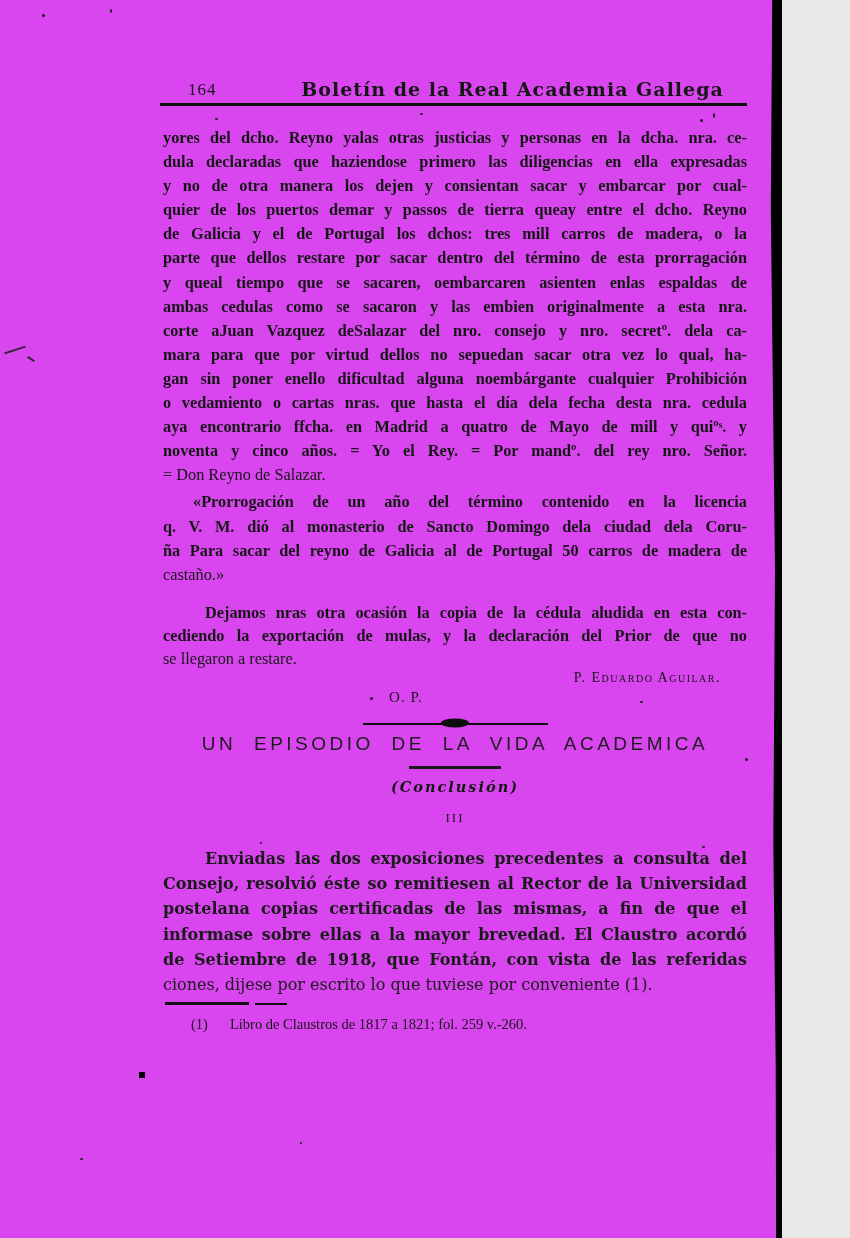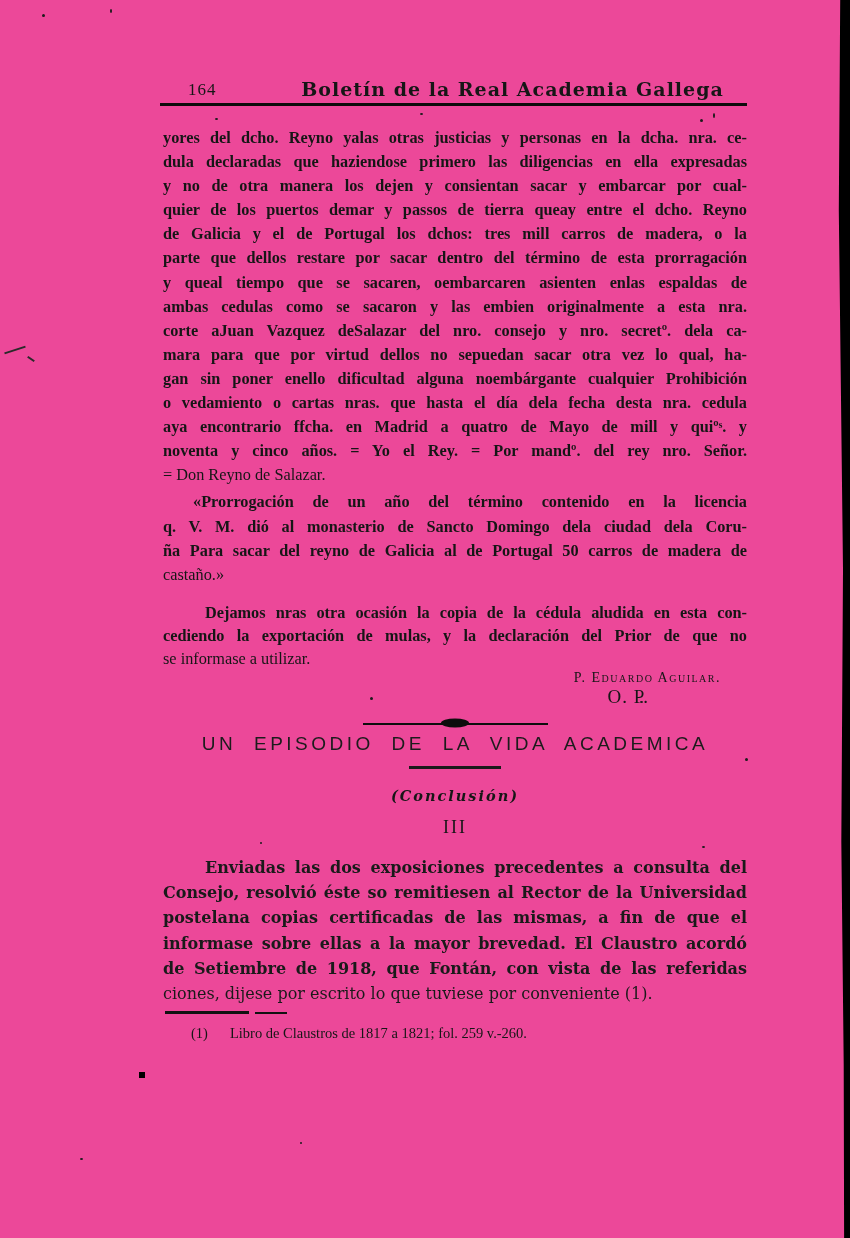--- a/index.html
+++ b/index.html
@@ -1,19 +1,19 @@
 <!DOCTYPE html>
 <html><head>
 <meta charset="utf-8">
 <style>
   html,body{margin:0;padding:0;background:#e8e8e8;}
   .page{
     position:relative;
-    width:850px;height:1238px;
-    background:#ec4899;
+    width:782px;height:1238px;
+    background:#d946ef;
     overflow:hidden;
     color:#161616;
     font-family:"Liberation Serif", serif;
   }
   
   .edge-bar{
     position:absolute;top:0;right:0;width:14px;height:1238px;background:#000;
     clip-path:polygon(30% 0,100% 0,100% 100%,58% 100%,55% 86%,38% 68%,50% 46%,20% 17%);
   }
   .speck{position:absolute;background:#1b1b1b;border-radius:50%;}
@@ -33,35 +33,35 @@
   .line{height:24.1px;overflow:hidden;font-size:16.3px;line-height:24.1px;}
   .j{text-align:justify;text-align-last:justify;font-weight:bold;}
   .ind{padding-left:30px;}
   .ind2{padding-left:42px;}
   .old .line{font-family:"Liberation Serif", serif;}
   .quote{margin-top:3px;}
   .closing{margin-top:14px;}
   .closing .line{height:23px;line-height:23px;}
   .sig-name{margin-top:-2px;text-align:right;padding-right:26px;
     font-variant:small-caps;letter-spacing:1.5px;font-size:14px;line-height:20px;}
-  .sig-op{text-align:right;padding-right:98px;font-variant:small-caps;
-    letter-spacing:1px;font-size:19px;line-height:18px;}
+  .sig-op{text-align:center;padding-right:98px;font-variant:small-caps;
+    letter-spacing:1px;font-size:15px;line-height:18px;}
   
   .divider{position:relative;margin:13px auto 0 auto;width:185px;height:9px;}
   .divider .rule{position:absolute;left:0;top:4px;width:100%;height:2.5px;background:#0d0d0d;}
   .divider .diamond{position:absolute;left:50%;top:50%;transform:translate(-50%,-50%);
     width:28px;height:9px;background:#0d0d0d;border-radius:50%;}
   
   .art-title{text-align:center;
     font-family:"Liberation Sans", sans-serif;font-size:19px;font-weight:500;
     letter-spacing:3.5px;word-spacing:9px;line-height:31px;color:#1c1c1c;}
   .title-underline{width:92px;height:3px;background:#1a1a1a;margin:7px auto 0 auto;}
-  .subtitle{margin-top:17px;text-align:center;font-family:"DejaVu Serif", serif;
+  .subtitle{margin-top:8px;text-align:center;font-family:"DejaVu Serif", serif;
     font-style:italic;font-weight:700;font-size:14.5px;letter-spacing:2px;line-height:20px;}
-  .section-num{margin-top:10px;text-align:center;font-size:18px;letter-spacing:2px;line-height:22px;}
+  .section-num{margin-top:10px;text-align:center;font-size:13px;letter-spacing:2px;line-height:22px;}
   
   .modern{margin-top:17px;}
   .modern .line{font-family:"DejaVu Serif", serif;font-size:16px;height:25.3px;line-height:25.3px;color:#1a1a1a;}
   
   .footnote-rule{margin-top:4px;height:4px;position:relative;}
   .footnote-rule .fr1{position:absolute;left:2px;top:0;width:84px;height:3px;background:#111;
     box-shadow:0 4px 0 -3px rgba(0,0,0,.35);}
   .footnote-rule .fr2{position:absolute;left:92px;top:1px;width:32px;height:2px;background:#111;}
   .footnote{margin-top:9px;padding-left:28px;font-size:14.5px;line-height:18px;}
   .footnote .fn-marker{margin-right:22px;}
@@ -121,21 +121,21 @@
     <div class="line j ind">«Prorrogación de un año del término contenido en la licencia</div>
         <div class="line j">q. V. M. dió al monasterio de Sancto Domingo dela ciudad dela Coru-</div>
         <div class="line j">ña Para sacar del reyno de Galicia al de Portugal 50 carros de madera de</div>
         <div class="line">castaño.»</div>
       </div>
 
     <div class="para old closing">
 
     <div class="line j ind2">Dejamos nras otra ocasión la copia de la cédula aludida en esta con-</div>
         <div class="line j">cediendo la exportación de mulas, y la declaración del Prior de que no</div>
-        <div class="line">se informase a utilizar.</div>
+        <div class="line">se llegaron a restare.</div>
       </div>
 
     <div class="sig-name">P. Eduardo Aguilar.</div>
     <div class="sig-op">O. P.</div>
 
     <div class="divider">
       <span class="rule"></span>
       <span class="diamond"></span>
     </div>
 

